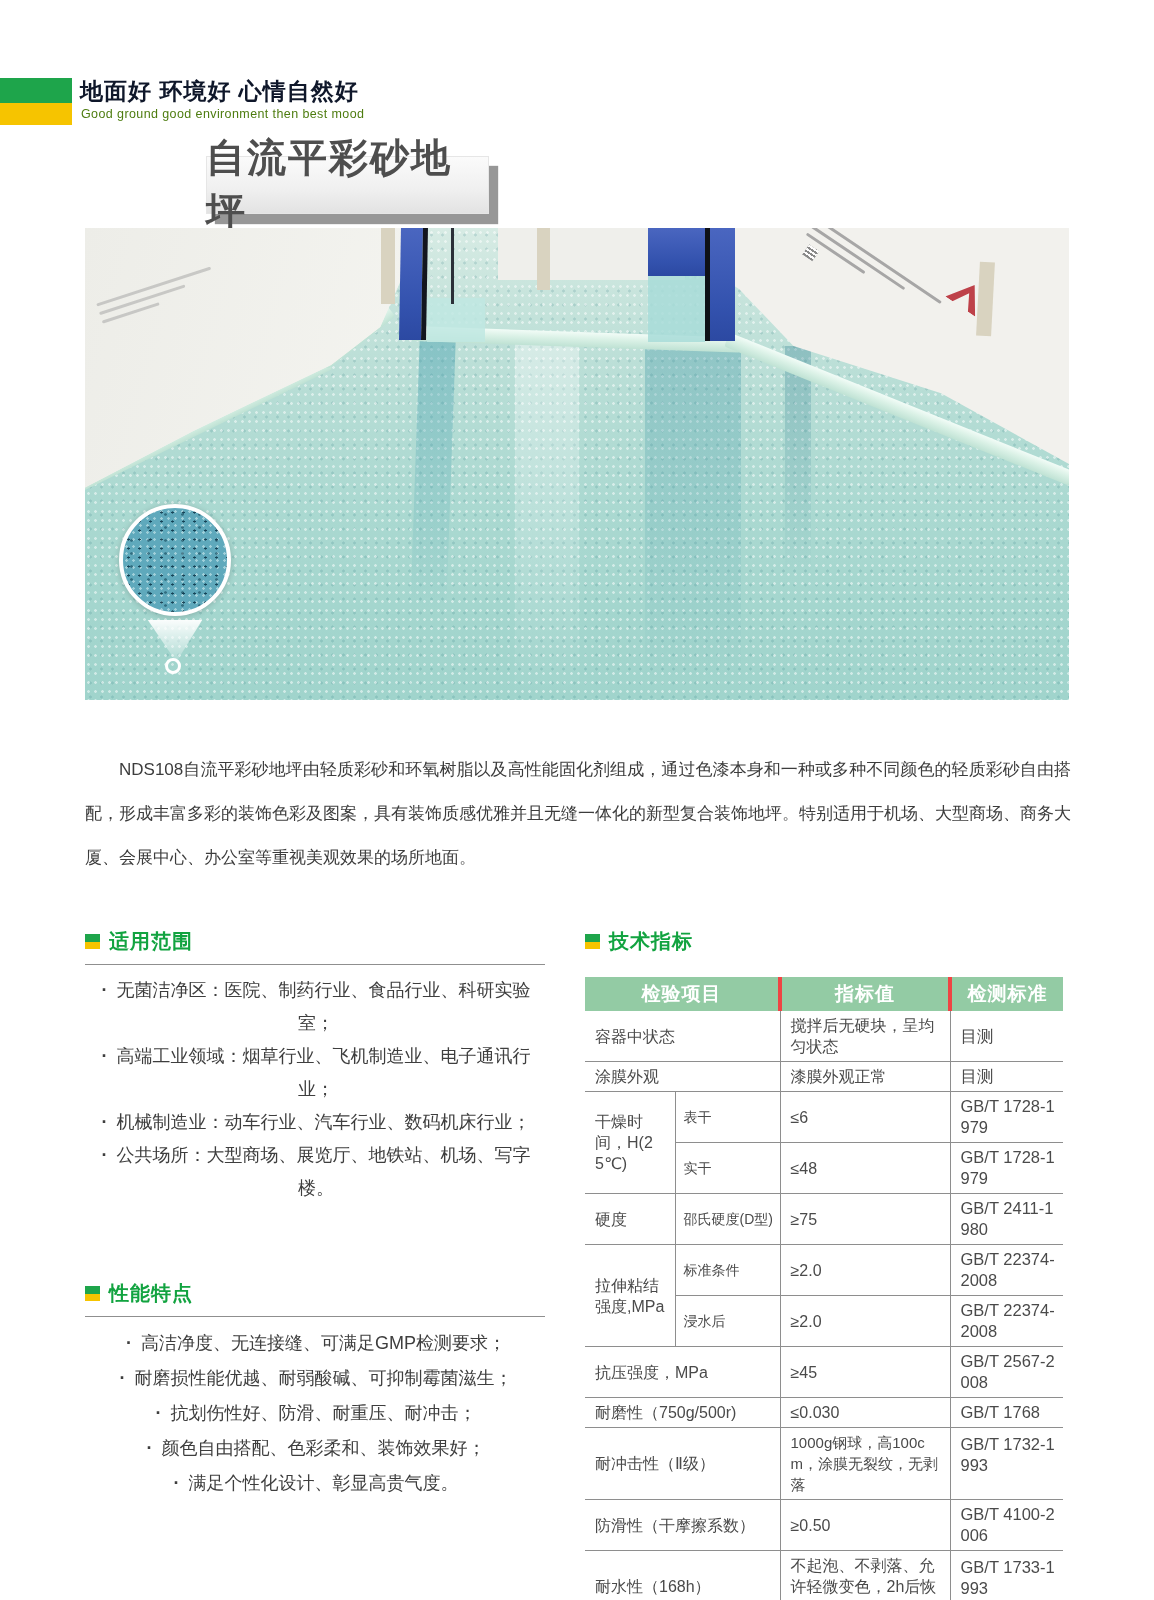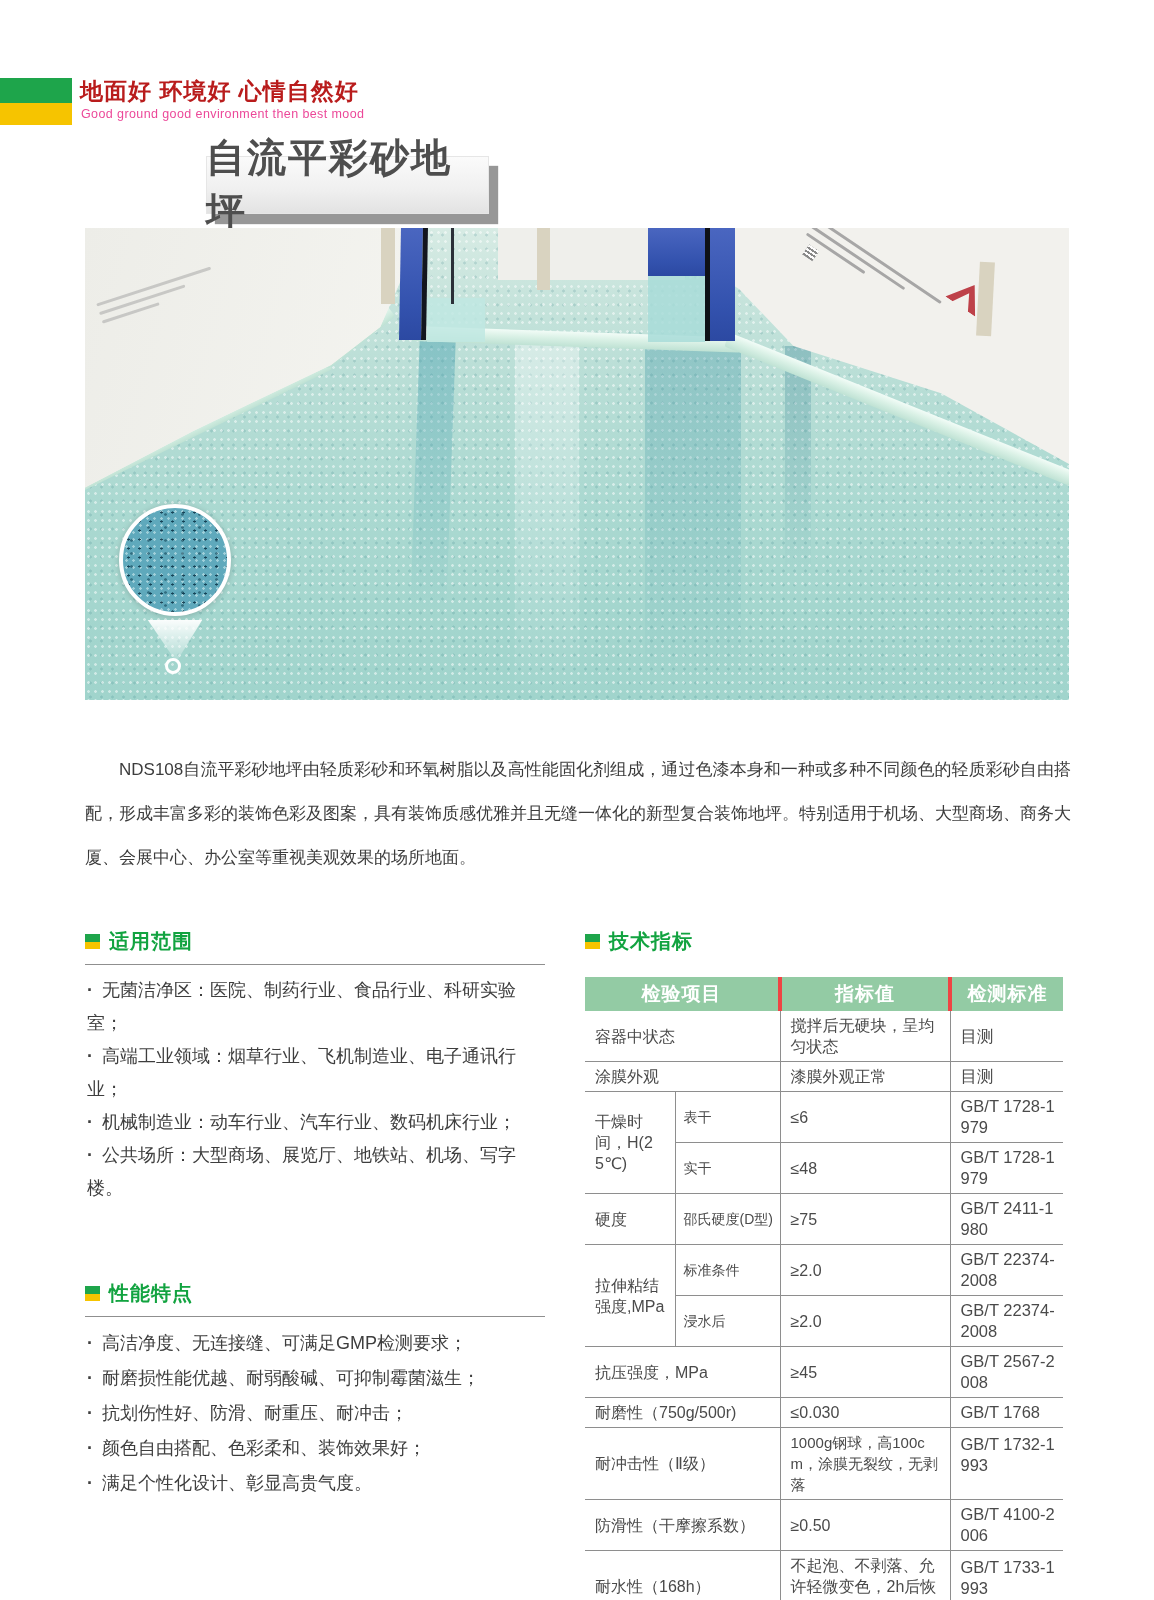--- a/index.html
+++ b/index.html
@@ -3,22 +3,22 @@
 <meta charset="utf-8">
 <style>
   * { margin:0; padding:0; box-sizing:border-box; }
   html,body { background:#ffffff; }
   body { font-family:"Liberation Sans","DejaVu Sans",sans-serif; }
   .page { position:relative; width:1154px; height:1600px; background:#fff; overflow:hidden; }
 
   
   .logo-green  { position:absolute; left:0; top:78px;  width:72px; height:25px; background:#1ea54b; }
   .logo-yellow { position:absolute; left:0; top:103px; width:72px; height:22px; background:#f6c400; }
-  .slogan-cn { position:absolute; left:80px; top:76px; font-size:23px; font-weight:bold; color:#b91c1c; letter-spacing:1px; }
-  .slogan-en { position:absolute; left:81px; top:107px; font-size:12.5px; color:#ec4899; letter-spacing:.4px; }
+  .slogan-cn { position:absolute; left:80px; top:76px; font-size:23px; font-weight:bold; color:#0f172a; letter-spacing:1px; }
+  .slogan-en { position:absolute; left:81px; top:107px; font-size:12.5px; color:#4d7c0f; letter-spacing:.4px; }
 
   
   .title-banner { position:absolute; left:206px; top:156px; width:283px; height:58px;
     background:linear-gradient(180deg,#fbfbfb 0%,#efefef 60%,#e2e2e2 100%);
     box-shadow:9px 10px 1px #979797, inset 0 0 0 1px #e6e6e6;
     display:flex; align-items:center; justify-content:center;
     font-size:39px; font-weight:bold; color:#4e4e4e; letter-spacing:2px; }
 
   
   .photo { position:absolute; left:85px; top:228px; width:984px; height:472px; overflow:hidden;
@@ -82,21 +82,21 @@
   
   .section { position:absolute; }
   .sec-scope    { left:85px; top:928px;  width:460px; }
   .sec-features { left:85px; top:1280px; width:460px; }
   .sec-specs    { left:585px; top:928px; width:478px; }
   .sec-head { display:flex; align-items:center; gap:9px; padding-bottom:9px; }
   .rule { border-bottom:1px solid #8f8f8f; }
   .sq-icon { width:15px; height:15px; flex:0 0 15px;
     background:linear-gradient(180deg,#1ea54b 0 54%,#f6c400 54% 100%); }
   .sec-title { font-size:20px; font-weight:bold; color:#12a340; letter-spacing:1px; }
-  .blist { list-style:none; margin-top:9px; }
+  .blist { list-style:none; margin-top:9px;text-align:center; }
   .blist li { font-size:18px; color:#3e3e3e; padding-left:2px; }
   .blist li::before { content:"·"; font-weight:bold; margin-right:9px; color:#3e3e3e; }
   .sec-scope .blist li    { line-height:33px; }
   .sec-features .blist li { line-height:35px; }
 
   
   .spec-table { border-collapse:collapse; table-layout:fixed; width:478px; margin-top:13px; }
   .spec-table th { background:#93cba4; color:#fff; font-size:19px; font-weight:bold; height:34px;
     border:none; letter-spacing:1px; }
   .spec-table th + th { border-left:4px solid #ef4444; }

